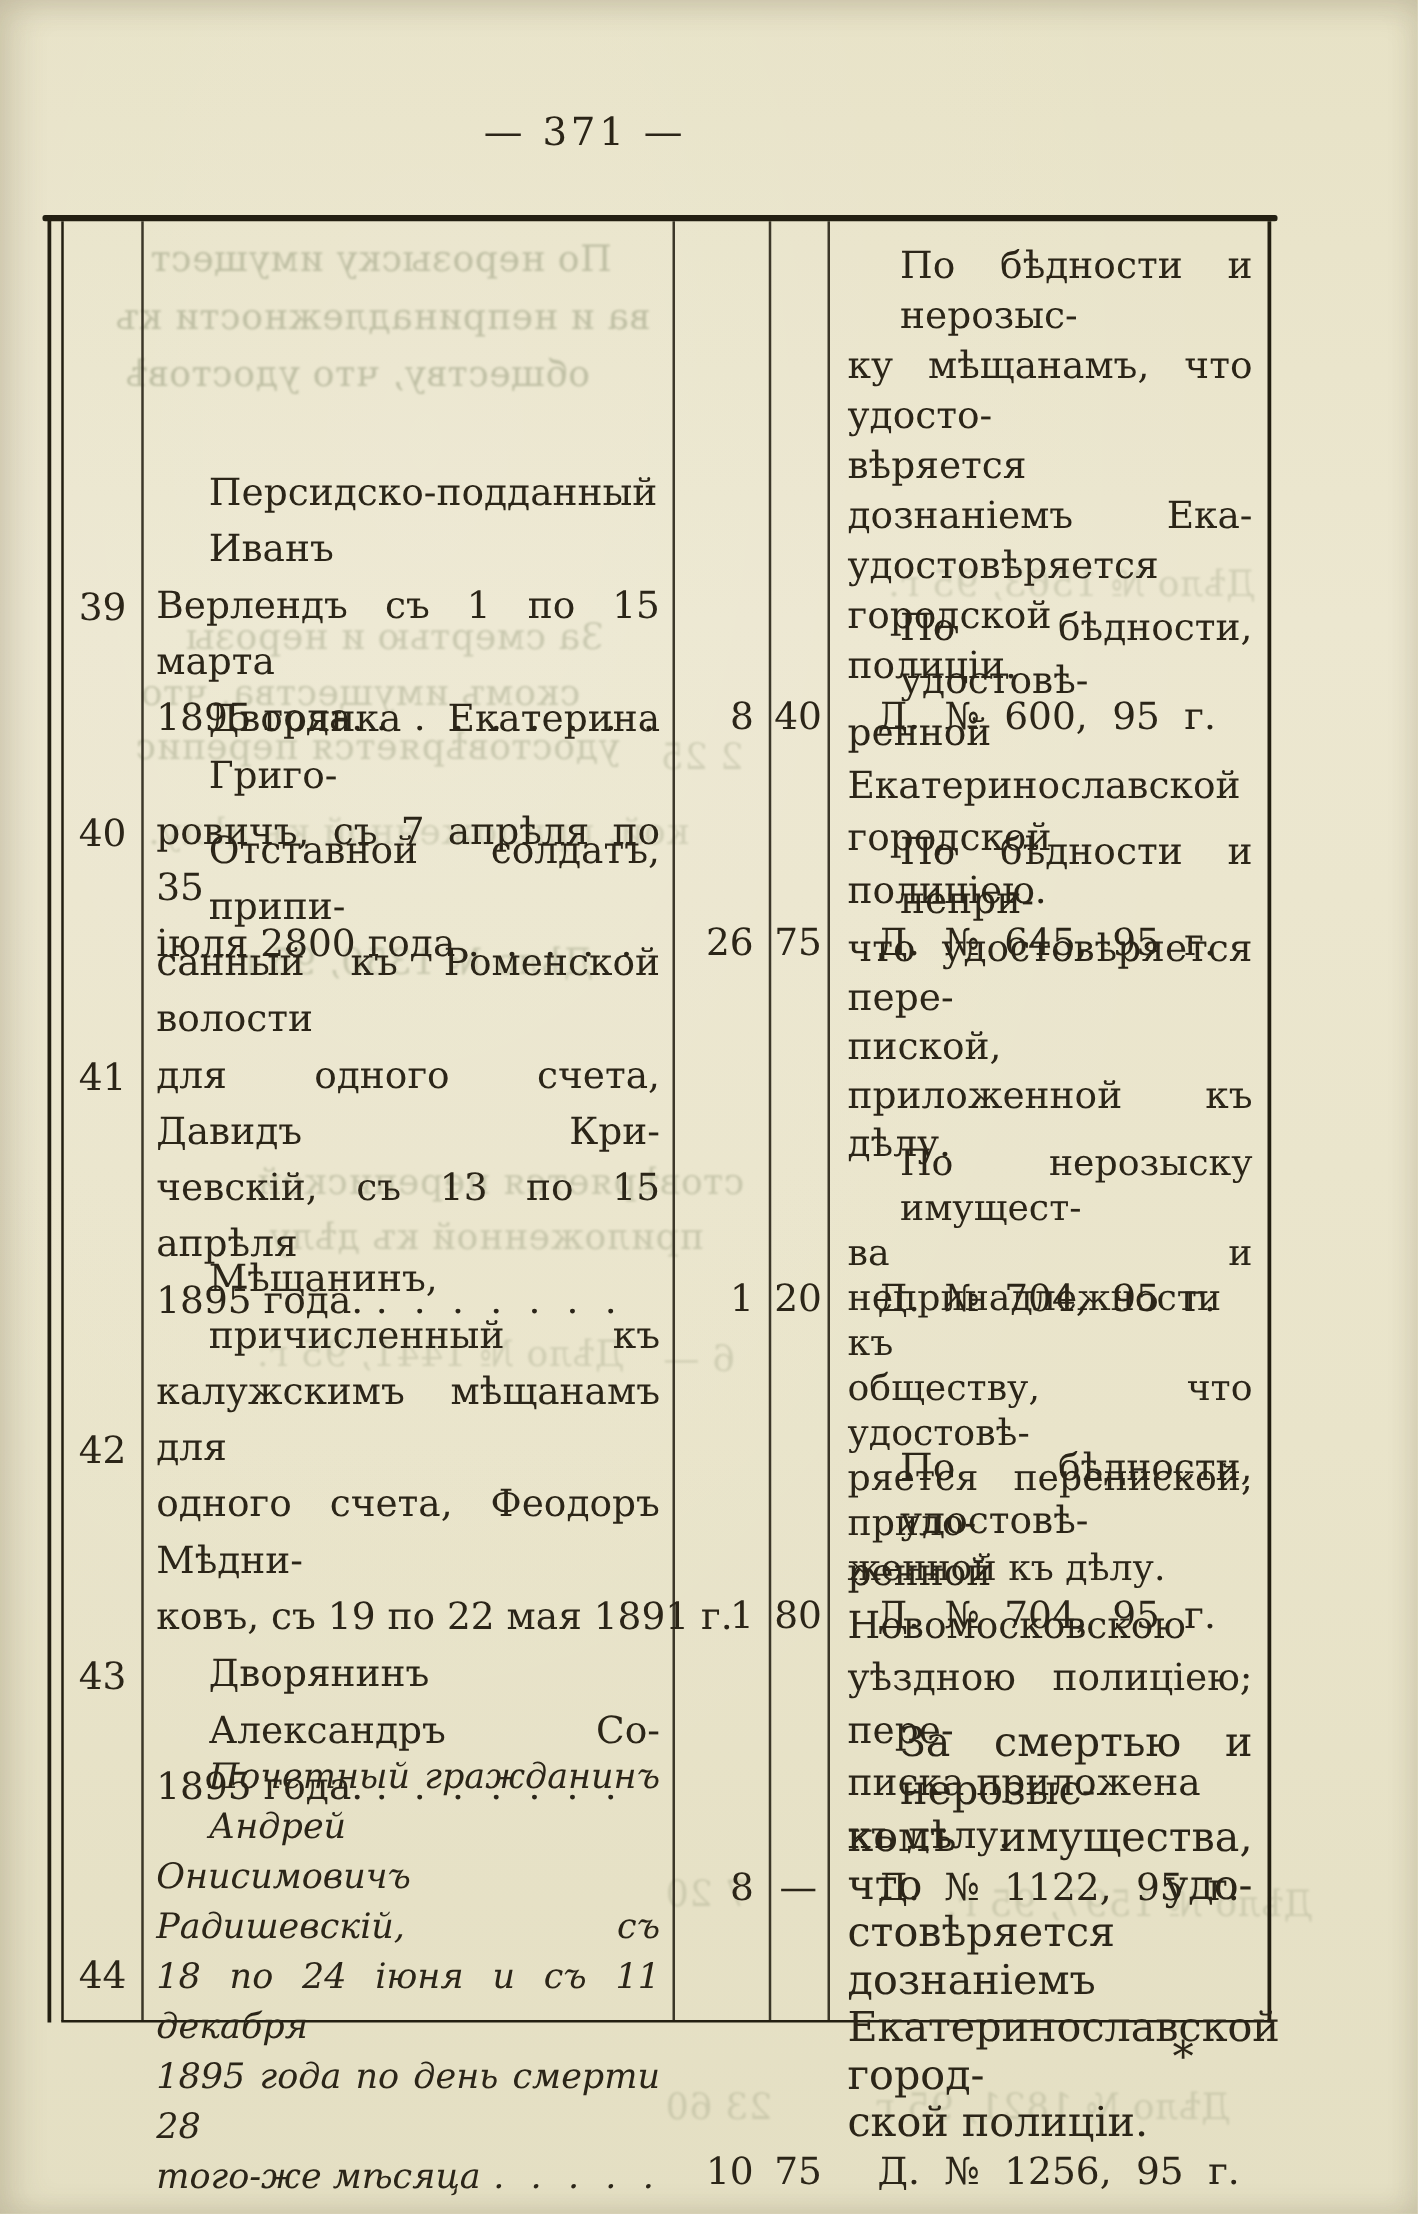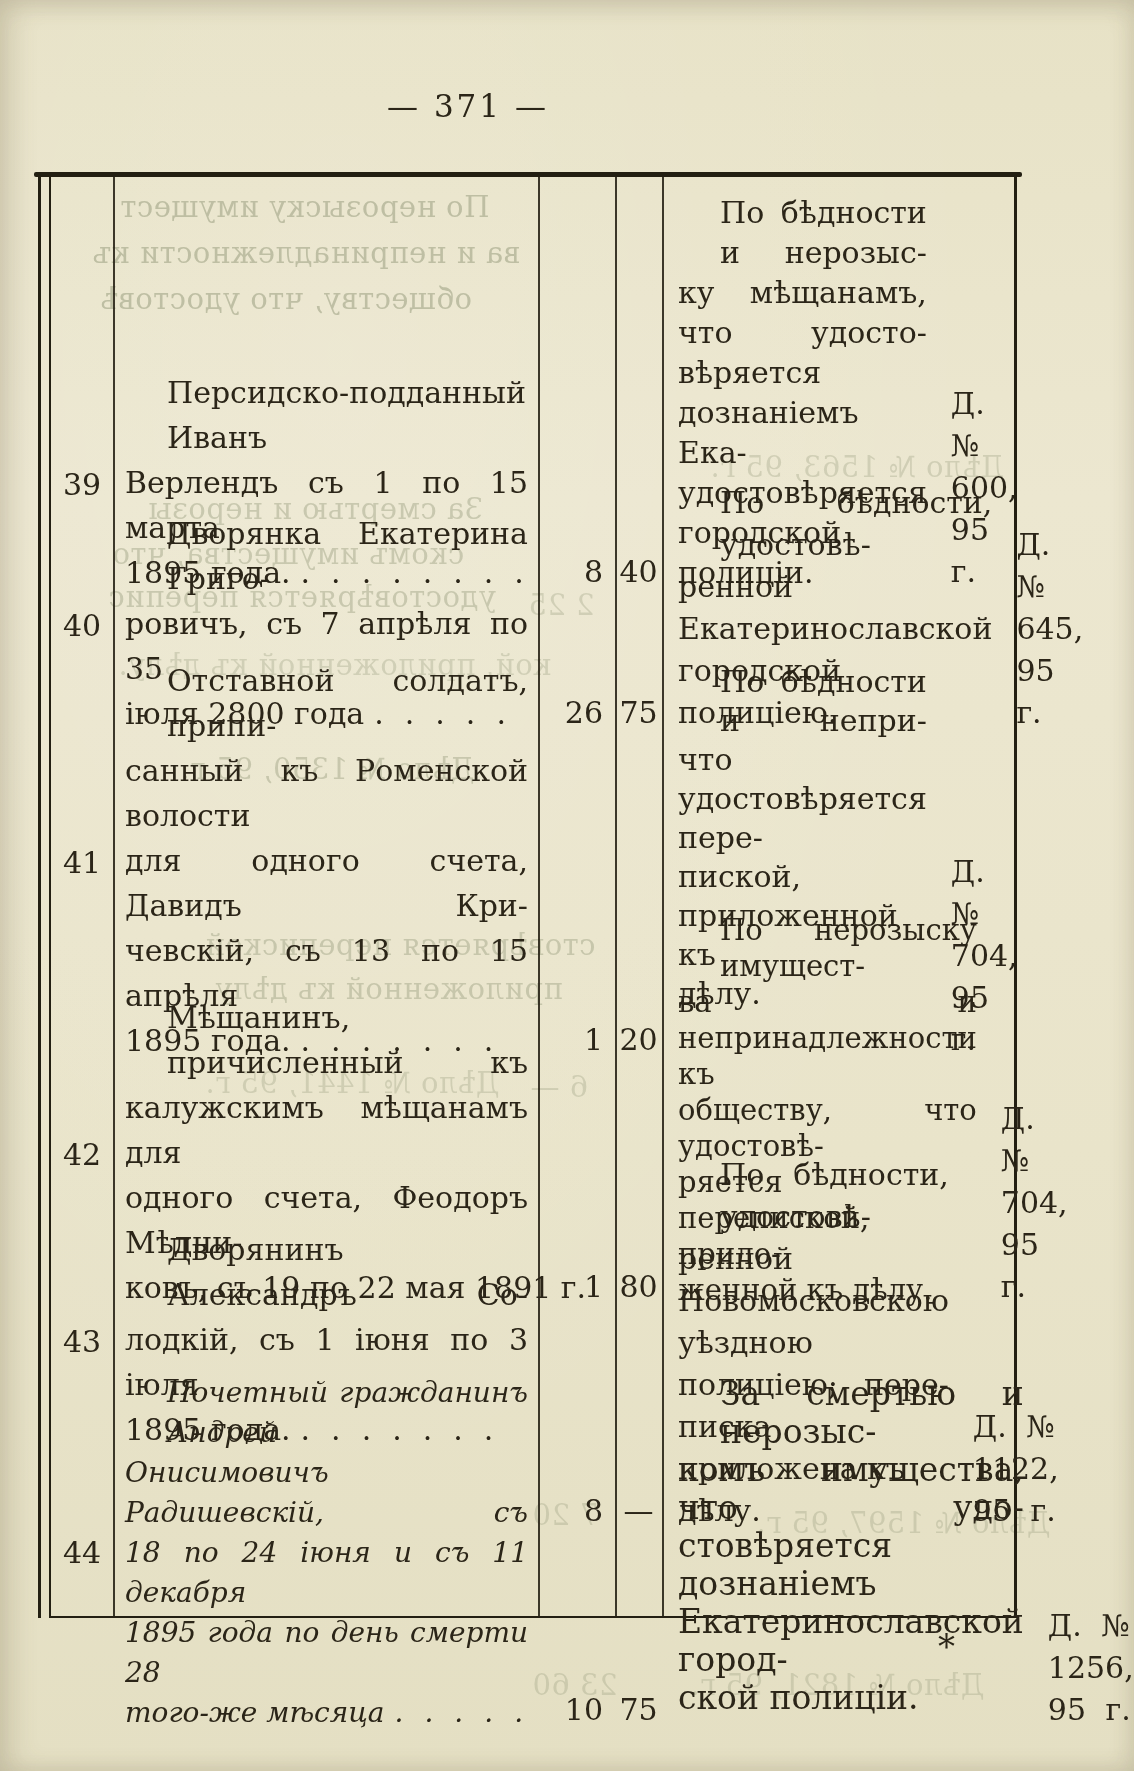--- a/index.html
+++ b/index.html
@@ -66,21 +66,21 @@
   .ln.j{text-align:justify;text-align-last:justify;}
   .ln.first{padding-left:42px;}
   .lastln{white-space:nowrap;}
   .dots{letter-spacing:21px;margin-left:10px;}
 
   .c.rub{display:flex;justify-content:flex-end;align-items:flex-end;
          padding:0 12px 12px 0;font-size:30px;}
   .c.kop{display:flex;justify-content:center;align-items:flex-end;
          padding-bottom:12px;font-size:30px;}
 
-  .c.note{display:flex;flex-direction:row;padding:0 12px 8px 16px;font-size:30px;}
+  .c.note{display:flex;flex-direction:column;padding:0 12px 8px 16px;font-size:30px;}
   .note-para .ln{line-height:42px;}
   .r39 .note-para .ln{line-height:40px}
   .r41 .note-para .ln{line-height:39px}
   .r42 .note-para .ln{line-height:36px;font-size:29px}
   .r44 .note-para .ln{line-height:38px;font-size:33px}
   .r39 .note-para{padding-top:12px}
   .r40 .note-para{padding-top:36px}
   .r41 .note-para{padding-top:4px}
   .r42 .note-para{padding-top:2px}
   .r43 .note-para{padding-top:16px}
@@ -253,21 +253,20 @@
       </div>
     </div>
 
     <div class="rec r43">
       <div class="c num">
           <span class="numv">43</span>
         </div>
       <div class="c desc">
         <div class="desc-para">
           <div class="ln j first">Дворянинъ Александръ Со-</div>
-          <div class="ln j">лодкій, съ 1 іюня по 3 іюля</div>
           <div class="ln lastln"><span>1895 года.</span><span class="dots">.......</span></div>
         </div>
       </div>
       <div class="c rub">
           <span>8</span>
         </div>
       <div class="c kop">
           <span>—</span>
         </div>
       <div class="c note">

